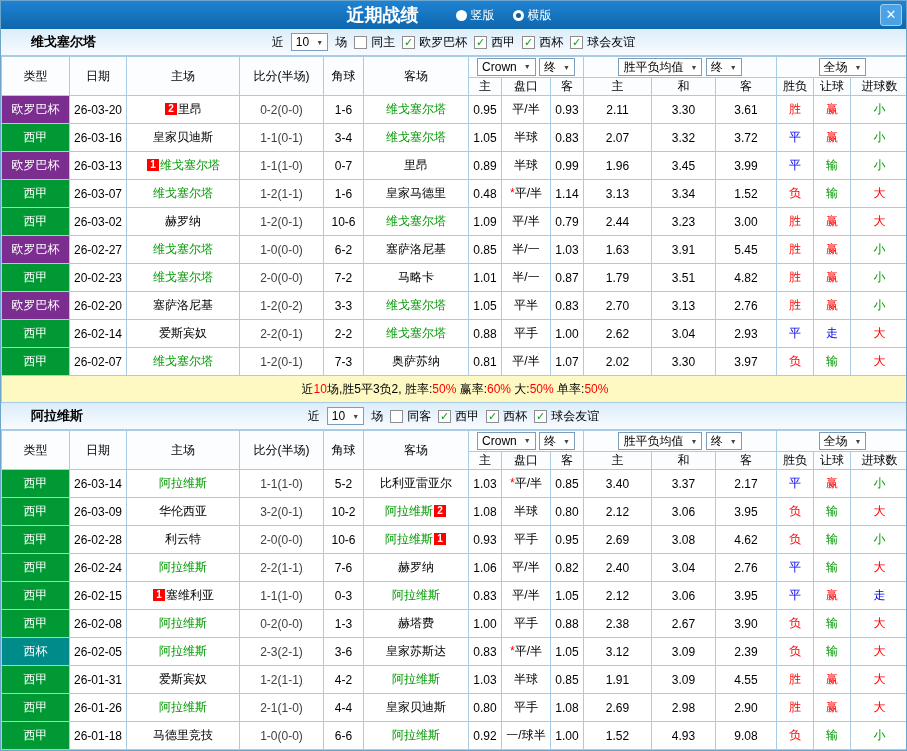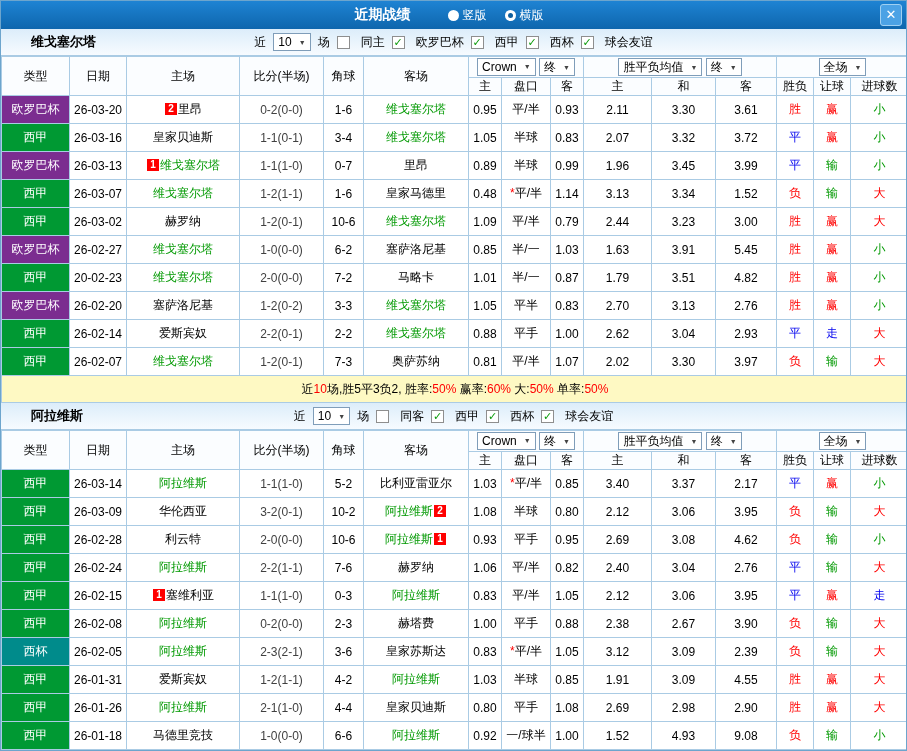--- a/index.html
+++ b/index.html
@@ -2,32 +2,32 @@
 <html><head>
 <meta charset="utf-8">
 <style>
   *{box-sizing:border-box;margin:0;padding:0}
   html,body{background:#fff}
   body{width:907px;font-family:"Liberation Sans","DejaVu Sans",sans-serif;font-size:12px;color:#000}
   .app{width:907px;height:751px;border:1px solid #6da5cd;overflow:hidden;background:#fff}
 
   
   .topbar{height:28px;background:linear-gradient(#1e83d3,#0e66ad);display:flex;align-items:center;justify-content:center;position:relative;color:#fff}
-  .topbar-title{font-weight:bold;font-size:14px;margin-right:28px}
+  .topbar-title{font-weight:bold;font-size:18px;margin-right:28px}
   .radio-opt{display:inline-flex;align-items:center;margin:0 9px;cursor:pointer}
   .radio{width:11px;height:11px;border-radius:50%;background:#fff;display:inline-block;position:relative;margin-right:4px}
   .radio.sel::after{content:"";position:absolute;left:3px;top:3px;width:5px;height:5px;background:#0e5f9e;border-radius:50%}
   .close-btn{position:absolute;right:4px;top:3px;width:22px;height:22px;background:#4ba2e5;border:1px solid #9fd0f2;border-radius:3px;color:#fff;font-size:13px;font-weight:bold;text-align:center;line-height:20px;cursor:pointer}
 
   
   .section-bar{height:27px;background:linear-gradient(#dcedfa,#f7fbff);border-bottom:1px solid #aacbe4;display:flex;align-items:center;position:relative}
   .team-name{position:absolute;left:30px;font-weight:bold;font-size:13px}
   .filters{margin:0 auto;display:flex;align-items:center;gap:7px}
   .flbl{color:#000}
-  .cbg{display:inline-flex;align-items:center;gap:11px;cursor:pointer}
+  .cbg{display:inline-flex;align-items:center;gap:4px;cursor:pointer}
   .cb{width:13px;height:13px;border:1px solid #8e8e8e;background:#fff;display:inline-flex;align-items:center;justify-content:center;font-size:11px;font-weight:bold;color:#0a9a0a;line-height:1}
 
   
   .dd{display:inline-flex;align-items:center;justify-content:space-between;border:1px solid #7f9db9;background:#fff;height:18px;padding:0 4px;gap:7px;cursor:pointer;color:#000}
   .dd .arr{font-size:7px;color:#444}
 
   
   table{border-collapse:collapse;table-layout:fixed;width:907px}
   th,td{border:1px solid #aacbe4;text-align:center;overflow:hidden;white-space:nowrap;padding:0}
   thead th{font-weight:normal;color:#000;background:#fbfdff}
@@ -522,21 +522,21 @@
             <td>3.95</td>
             <td class="c-b">平</td>
             <td class="c-r">赢</td>
             <td class="c-b">走</td>
           </tr>
           <tr>
             <td class="league liga">西甲</td>
             <td>26-02-08</td>
             <td class="team"><span class="focus">阿拉维斯</span></td>
             <td class="score">0-2(0-0)</td>
-            <td>2-3</td>
+            <td>1-3</td>
             <td class="team"><span>赫塔费</span></td>
             <td>1.00</td>
             <td>平手</td>
             <td>0.88</td>
             <td>2.38</td>
             <td>2.67</td>
             <td>3.90</td>
             <td class="c-r">负</td>
             <td class="c-g">输</td>
             <td class="c-r">大</td>

